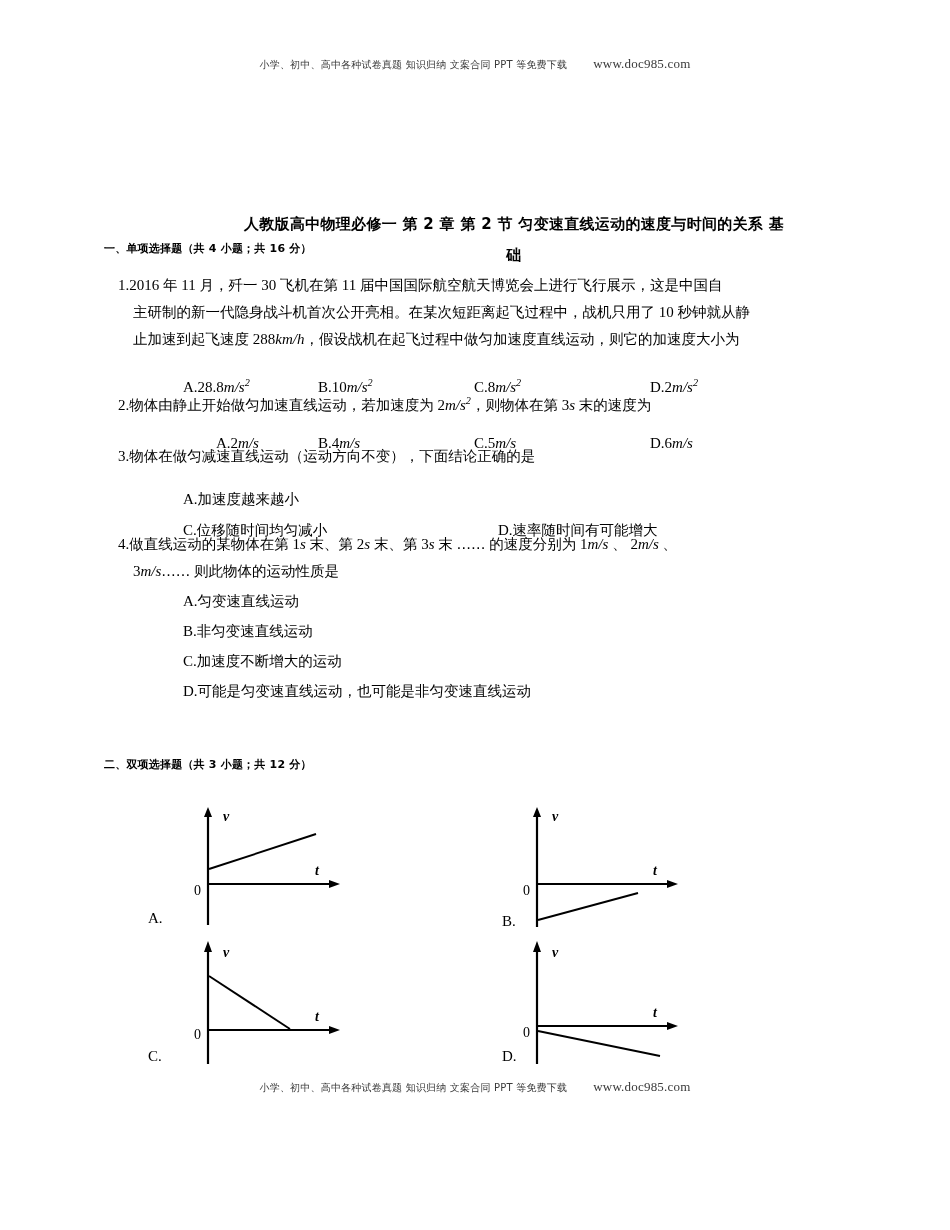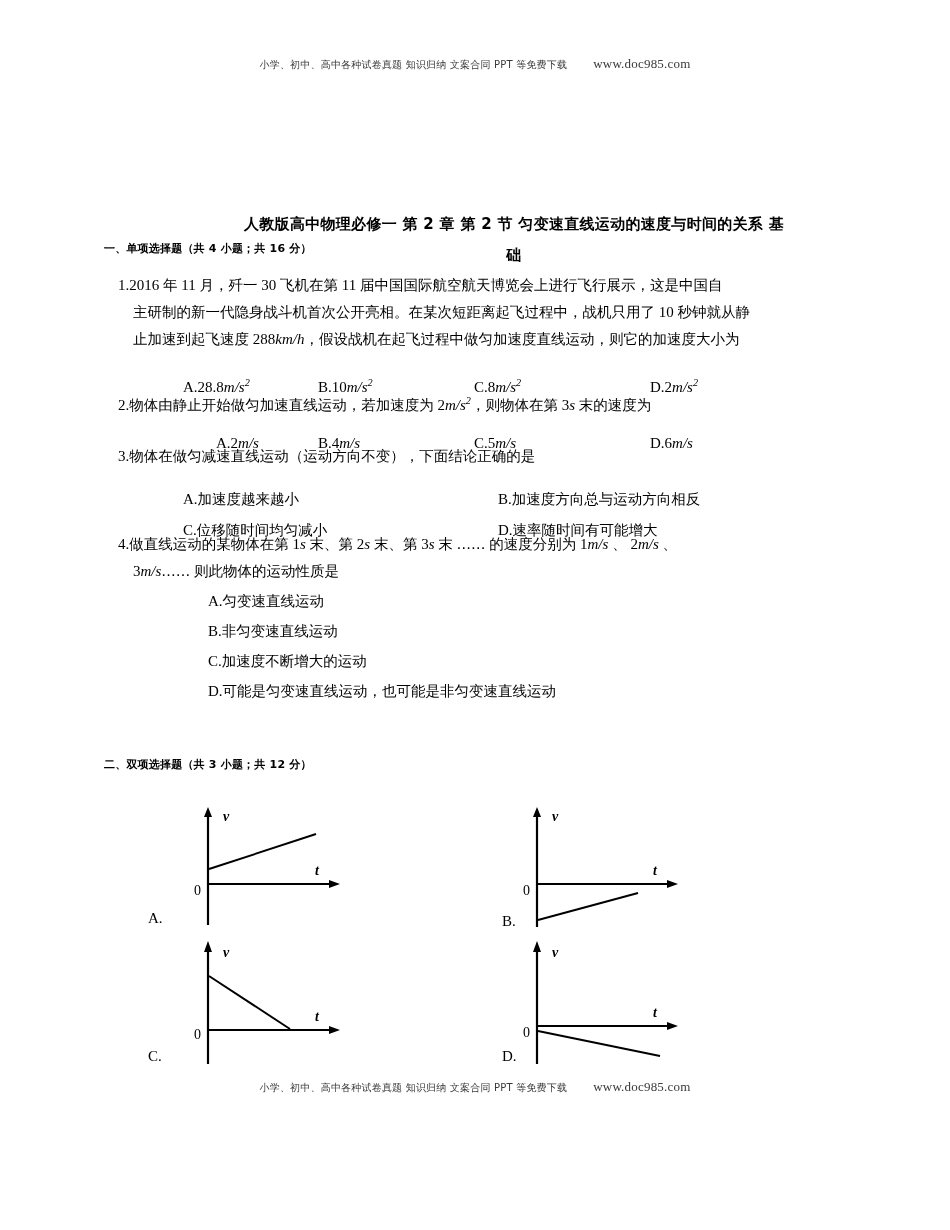--- a/index.html
+++ b/index.html
@@ -106,21 +106,21 @@
   }
   .opt-label { font-family: "Liberation Serif", serif; }
 
   
   .opt-stack {
     position: absolute;
     left: 183px;
     font-size: 15px;
     line-height: 30px;
   }
-  .opt-stack .opt-line { white-space: nowrap; margin-left: 25px; }
+  .opt-stack .opt-line { white-space: nowrap; }
 
   
   .graph-area {
     position: absolute;
   }
   .graph-cell { position: absolute; }
   .graph-letter {
     position: absolute;
     font-family: "Liberation Serif", serif;
     font-size: 15px;
@@ -191,21 +191,20 @@
 
   <div class="question" style="top:443px;">
     <div class="q-body">
       <span class="q-num">3.</span><span class="cn">物体在做匀减速直线运动（运动方向不变），下面结论正确的是</span>
     </div>
   </div>
 
   <div class="options" style="top:470px;">
     <div class="opt-row">
       <span class="opt" style="left:65px;"><span class="opt-label">A.</span><span class="cn">加速度越来越小</span></span>
-      <span class="opt" style="left:380px;"><span class="opt-label">B.</span><span class="cn">加速度方向总与运动方向相反</span></span>
     </div>
     <div class="opt-row" style="margin-top:4px;">
       <span class="opt" style="left:65px;"><span class="opt-label">C.</span><span class="cn">位移随时间均匀减小</span></span>
       <span class="opt" style="left:380px;"><span class="opt-label">D.</span><span class="cn">速率随时间有可能增大</span></span>
     </div>
   </div>
 
   <div class="question" style="top:531px;">
     <div class="q-body">
       <span class="q-num">4.</span><span class="cn">做直线运动的某物体在第</span>&nbsp;<span class="num">1</span><span class="mathi">s</span>&nbsp;<span class="cn">末、第</span>&nbsp;<span class="num">2</span><span class="mathi">s</span>&nbsp;<span class="cn">末、第</span>&nbsp;<span class="num">3</span><span class="mathi">s</span>&nbsp;<span class="cn">末</span>&nbsp;<span class="cn">……</span>&nbsp;<span class="cn">的速度分别为</span>&nbsp;<span class="num">1</span><span class="mathi">m/s</span>&nbsp;<span class="cn">、</span>&nbsp;<span class="num">2</span><span class="mathi">m/s</span>&nbsp;<span class="cn">、</span>

